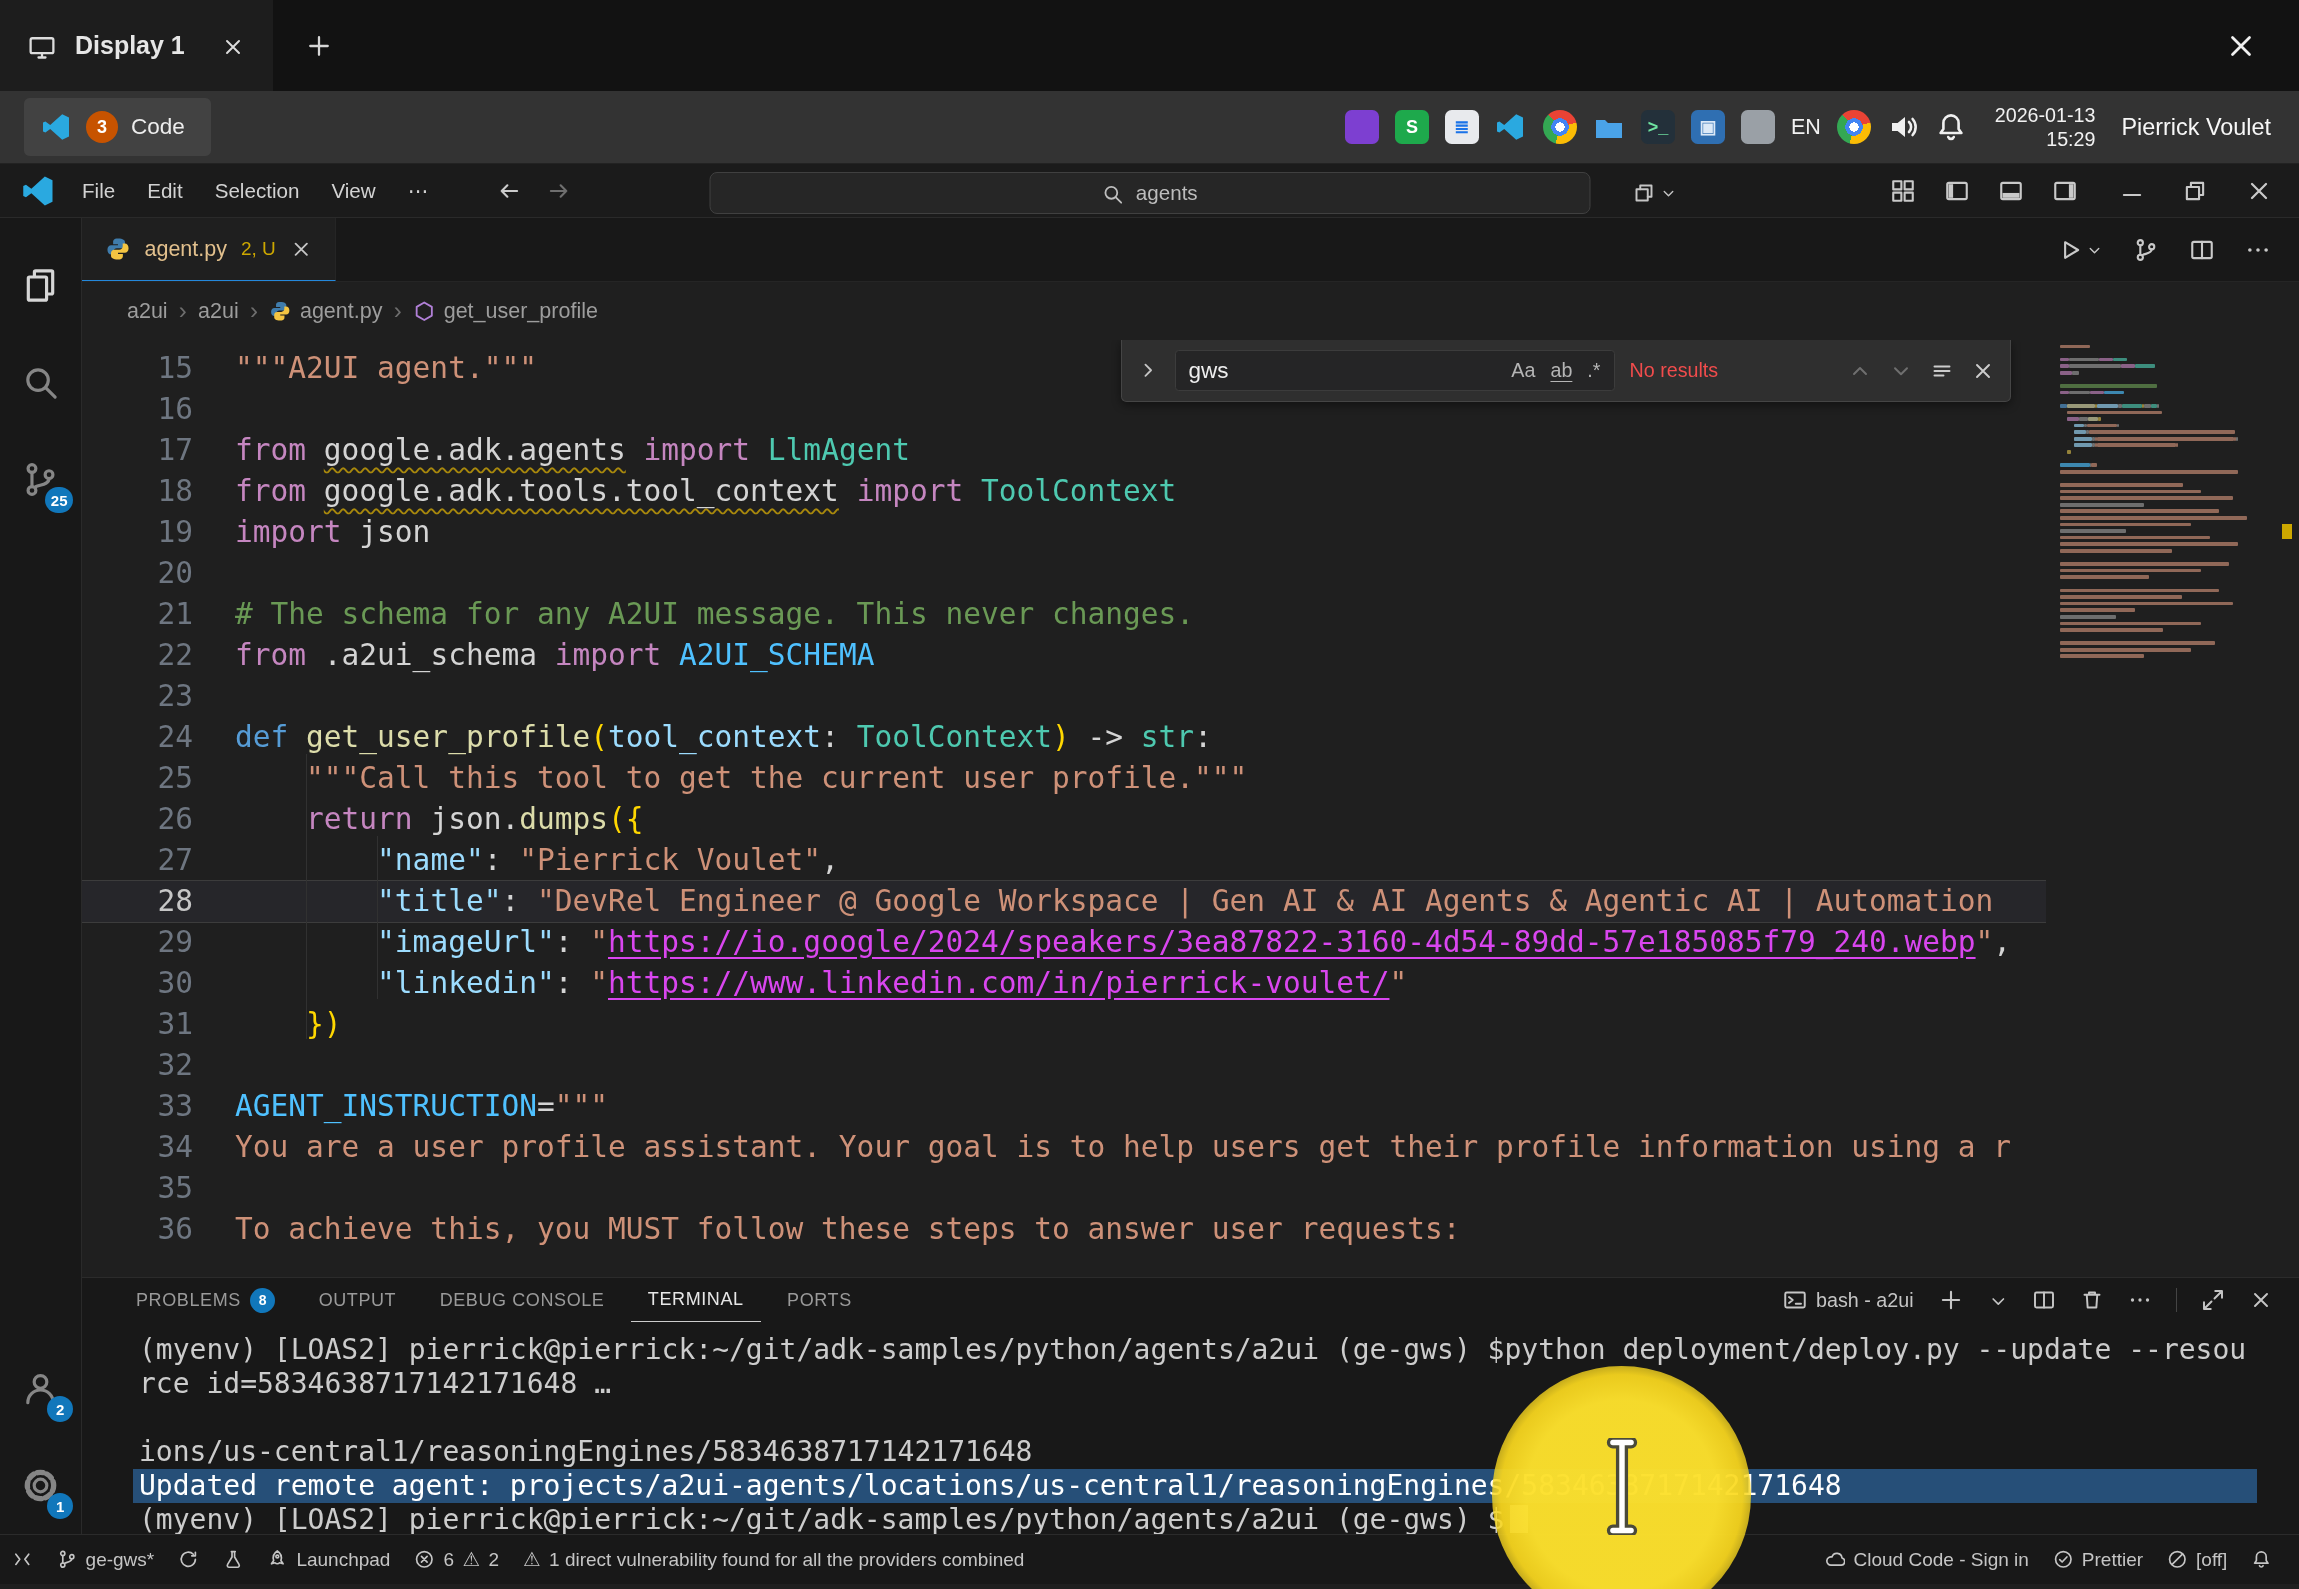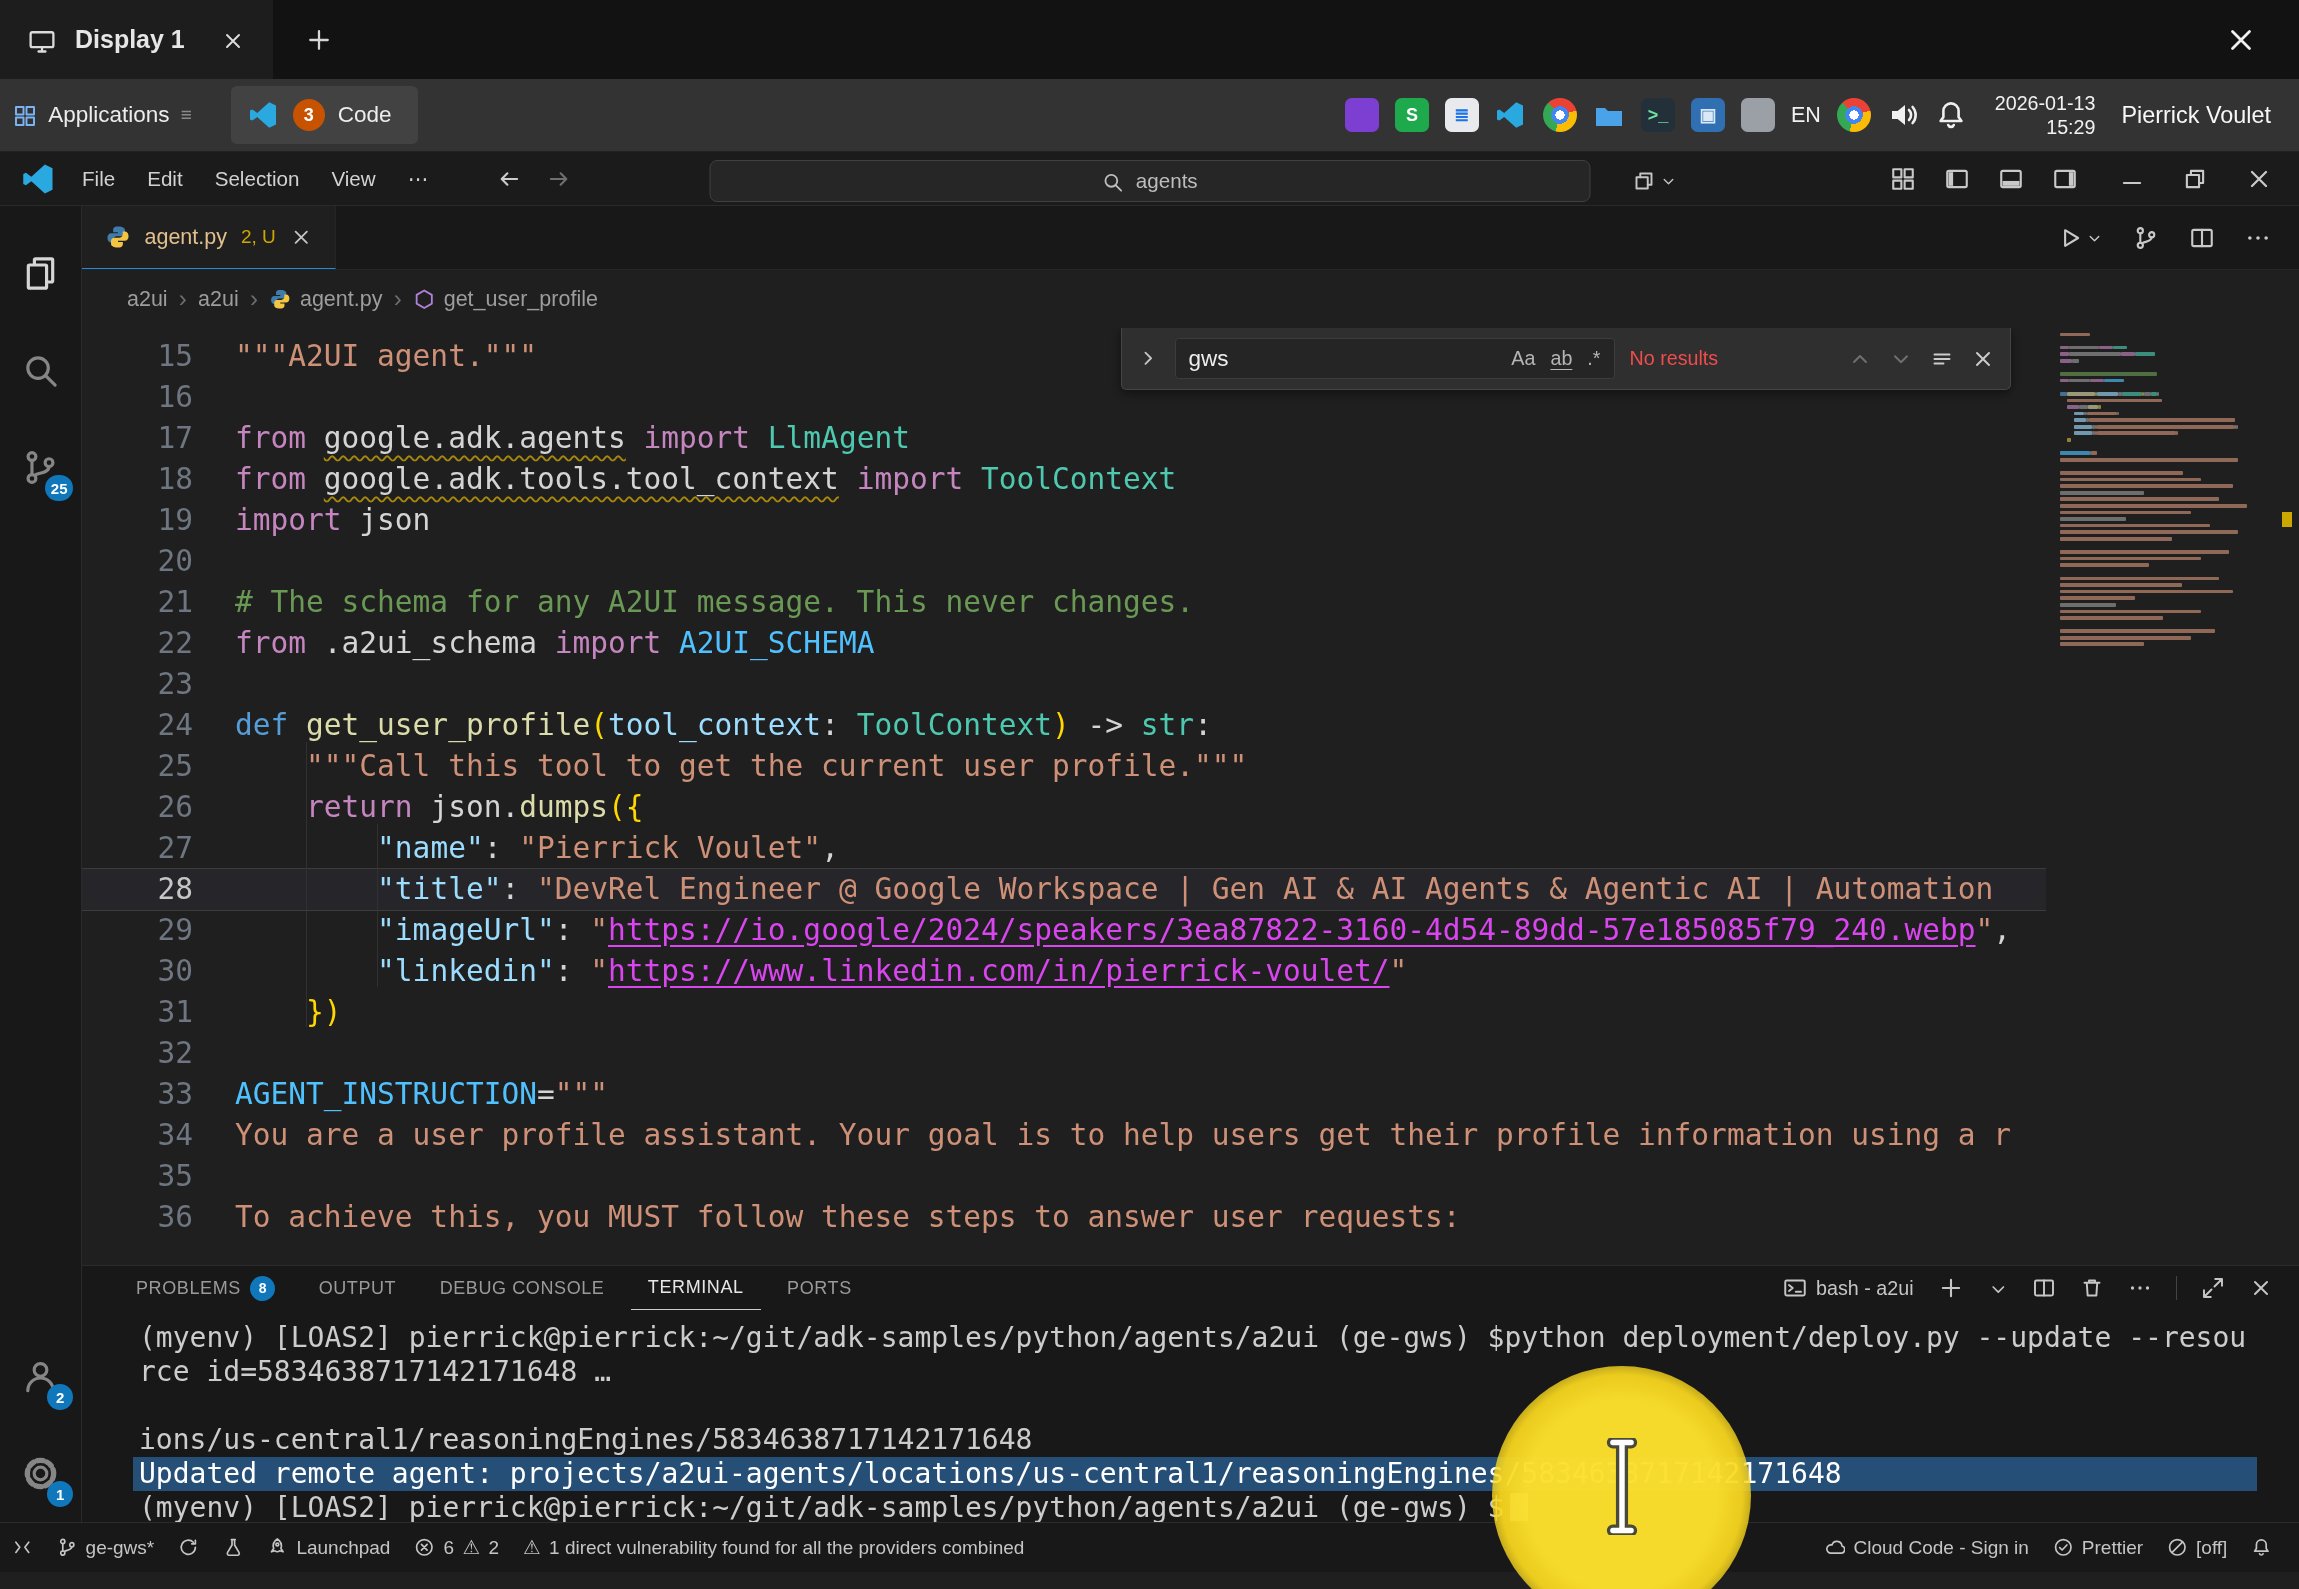--- a/index.html
+++ b/index.html
@@ -1,20 +1,20 @@
 <!DOCTYPE html>
 <html style="--accent: #2488db; --badge_blue: #1177bb; --editor_bg: #1f1f1f; --panel_bg: #181818; --terminal_selection: #264f78; --find_no_results: #f14c4c; --tab_modified: #e2c08d; --warning_yellow: #cca700; --highlight_circle: #fad81e;font-size:15px"><head>
 <meta charset="utf-8">
 <style>
   *{box-sizing:border-box;margin:0;padding:0}
   html,body{background:#000;font-family:"Liberation Sans",sans-serif}
   .screen{position:relative;width:2299px;height:1589px;background:#1f1f1f;overflow:hidden}
 
   
-  .vnc-bar{height:79px;background:#121212;display:flex;align-items:center;color:#e6e6e6}
+  .vnc-bar{height:91px;background:#121212;display:flex;align-items:center;color:#e6e6e6}
   .vnc-tab{display:flex;align-items:center;gap:19px;height:100%;padding:0 28px;background:#1d1d1d;font-size:25px;font-weight:bold}
   .vnc-tab .ic{color:#dcdcdc}
   .vnc-tab-close{color:#bdbdbd;margin-left:17px}
   .vnc-plus{margin-left:32px;color:#d6d6d6}
   .vnc-close{margin-left:auto;padding-right:41px;color:#f0f0f0}
 
   
   .taskbar{height:73px;background:#333333;display:flex;align-items:center;color:#ededed;font-size:22.5px;border-bottom:0.9px solid #222}
   .apps{display:flex;align-items:center;gap:11.2px;padding:0 15px 0 13px;height:100%}
   .win-btn{margin-left:24px;height:58px;background:#424242;border-radius:5.6px;display:flex;align-items:center;gap:13px;padding:0 26px 0 17px;position:relative}
@@ -147,30 +147,20 @@
     </div>
     <div class="vnc-plus"><svg class="ic" width="28" height="28" viewBox="0 0 16 16" fill="none" stroke="currentColor" stroke-width="1.3" stroke-linecap="round" stroke-linejoin="round">
           <path d="M8 3v10M3 8h10"></path>
         </svg></div>
     <div class="vnc-close"><svg class="ic" width="34" height="34" viewBox="0 0 16 16" fill="none" stroke="currentColor" stroke-width="1.3" stroke-linecap="round" stroke-linejoin="round">
           <path d="M4 4l8 8M12 4l-8 8"></path>
         </svg></div>
   </div>
 
   <div class="taskbar">
-    <div class="apps">
-      <span style="color:#7ab4f5"><svg class="ic" width="24" height="24" viewBox="0 0 16 16" fill="none" stroke="currentColor" stroke-width="1.3" stroke-linecap="round" stroke-linejoin="round">
-            <rect x="2" y="2" width="5" height="5"></rect>
-            <rect x="9" y="2" width="5" height="5"></rect>
-            <rect x="2" y="9" width="5" height="5"></rect>
-            <rect x="9" y="9" width="5" height="5"></rect>
-          </svg></span>
-      <span>Applications</span>
-      <span style="color:#8a8a8a;font-size:19px">≡</span>
-    </div>
     <div class="win-btn">
       <span><svg class="ic" width="32" height="32" viewBox="0 0 16 16" fill="none" stroke="currentColor" stroke-width="1.3" stroke-linecap="round" stroke-linejoin="round">
             <path d="M10.6 1.6L4.6 7 2.2 5.2 1 5.8v4.4l1.2.6 2.4-1.8 6 5.4 3.4-1.6V3.2z" fill="#2aa9e0" stroke="none"></path>
           </svg></span>
       <span class="win-badge">3</span>
       <span>Code</span>
     </div>
     <div class="tray" id="tray">
         <span class="tray-tile" style="background:#7d3fd1;color:#ffffff"></span>
         <span class="tray-tile" style="background:#1ea94c;color:#ffffff">S</span>

